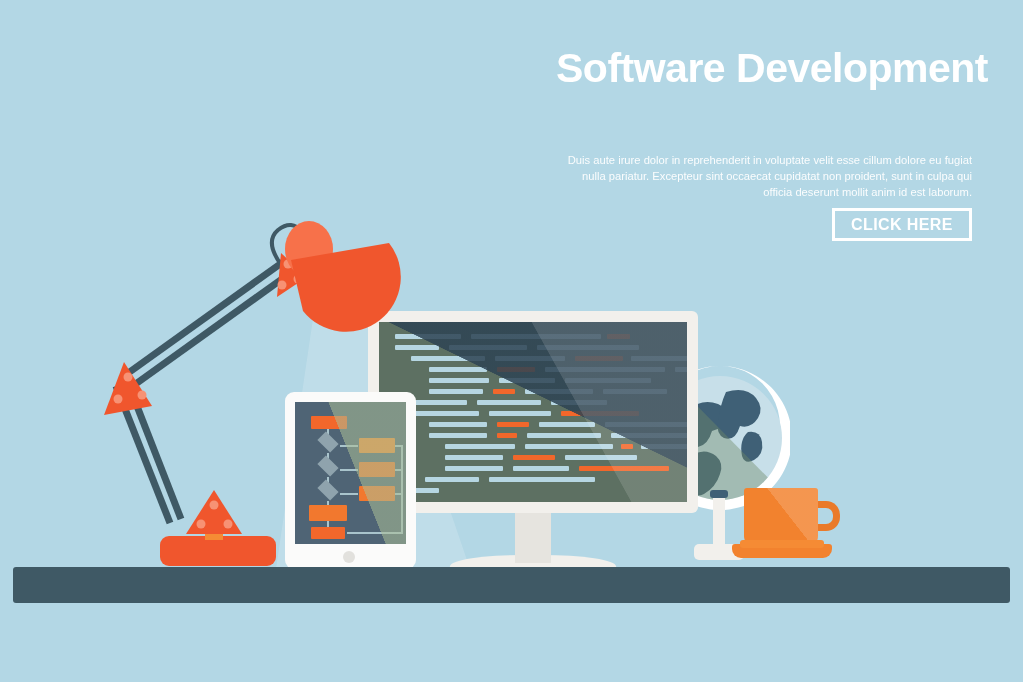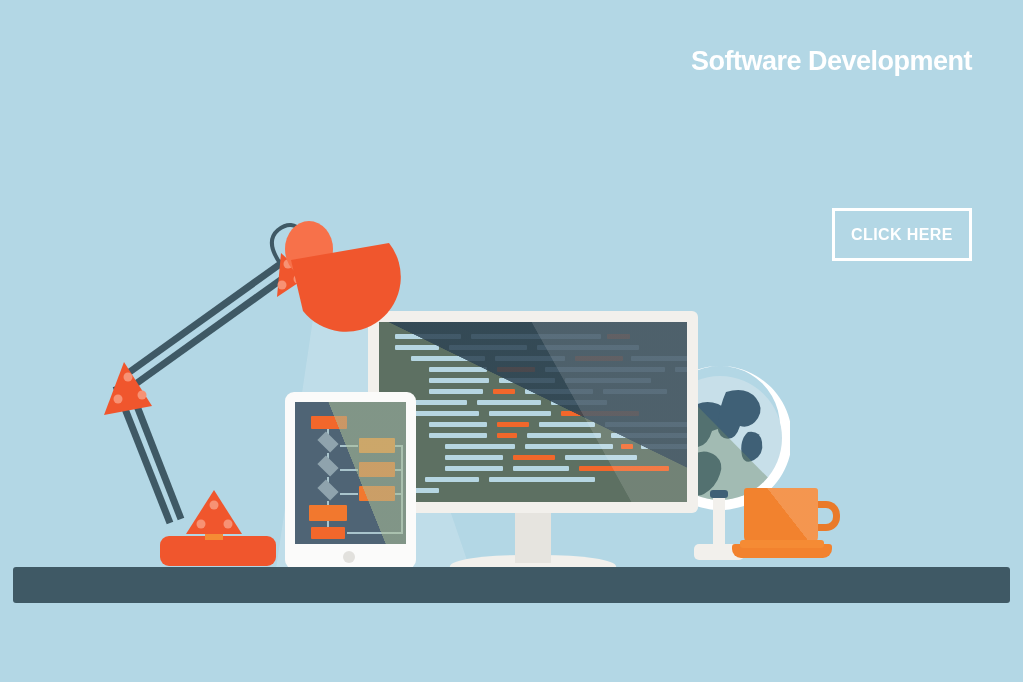--- a/index.html
+++ b/index.html
@@ -9,37 +9,37 @@
 
   #stage {
     position:relative;
     width:1023px; height:682px;
     background:#b3d7e5;
     overflow:hidden;
   }
 
   
   #headline {
-    position:absolute; right:51px; top:47px;
-    font-size:27px; font-weight:bold; color:#ffffff;
+    position:absolute; right:35px; top:47px;
+    font-size:41px; font-weight:bold; color:#ffffff;
     letter-spacing:-0.5px; line-height:1.05;
     text-align:right; white-space:nowrap;
   }
   .para {
     position:absolute; right:51px;
     width:410px; text-align:right;
     color:#ffffff; font-size:11.2px; line-height:1.45;
     opacity:0.95;
   }
   #para1 { top:100px; }
   #para2 { top:152px; }
 
   #click-btn {
     position:absolute; right:51px; top:208px;
-    width:140px; height:53px;
+    width:140px; height:33px;
     border:3px solid #ffffff;
     background:transparent;
     color:#ffffff; font-size:16px; font-weight:bold;
     letter-spacing:0.4px;
     display:flex; align-items:center; justify-content:center;
     cursor:pointer; font-family:"Liberation Sans", sans-serif;
   }
 
   
   #desk {
@@ -132,20 +132,21 @@
     position:absolute; left:10px; top:58px; width:84px; height:8px;
     background:#f58b34; border-radius:3px;
   }
 </style>
 </head>
 <body>
 
 <div id="stage">
 
   <div id="headline">Software Development</div>
+  <div class="para" id="para2">Duis aute irure dolor in reprehenderit in voluptate velit esse cillum dolore eu fugiat nulla pariatur. Excepteur sint occaecat cupidatat non proident, sunt in culpa qui officia deserunt mollit anim id est laborum.</div>
   <div id="click-btn">CLICK HERE</div>
 
   <svg id="beam" viewBox="0 0 1023 682">
     <polygon points="318,285 372,282 470,569 276,569" fill="#ffffff" opacity="0.17"></polygon>
   </svg>
 
   <div id="globe">
     <svg width="140" height="212" viewBox="0 0 140 212">
 
       <path d="M70 8 a72 72 0 1 1 -0.1 0 a60 60 0 1 0 0.1 0 Z" fill="#ffffff"></path>

